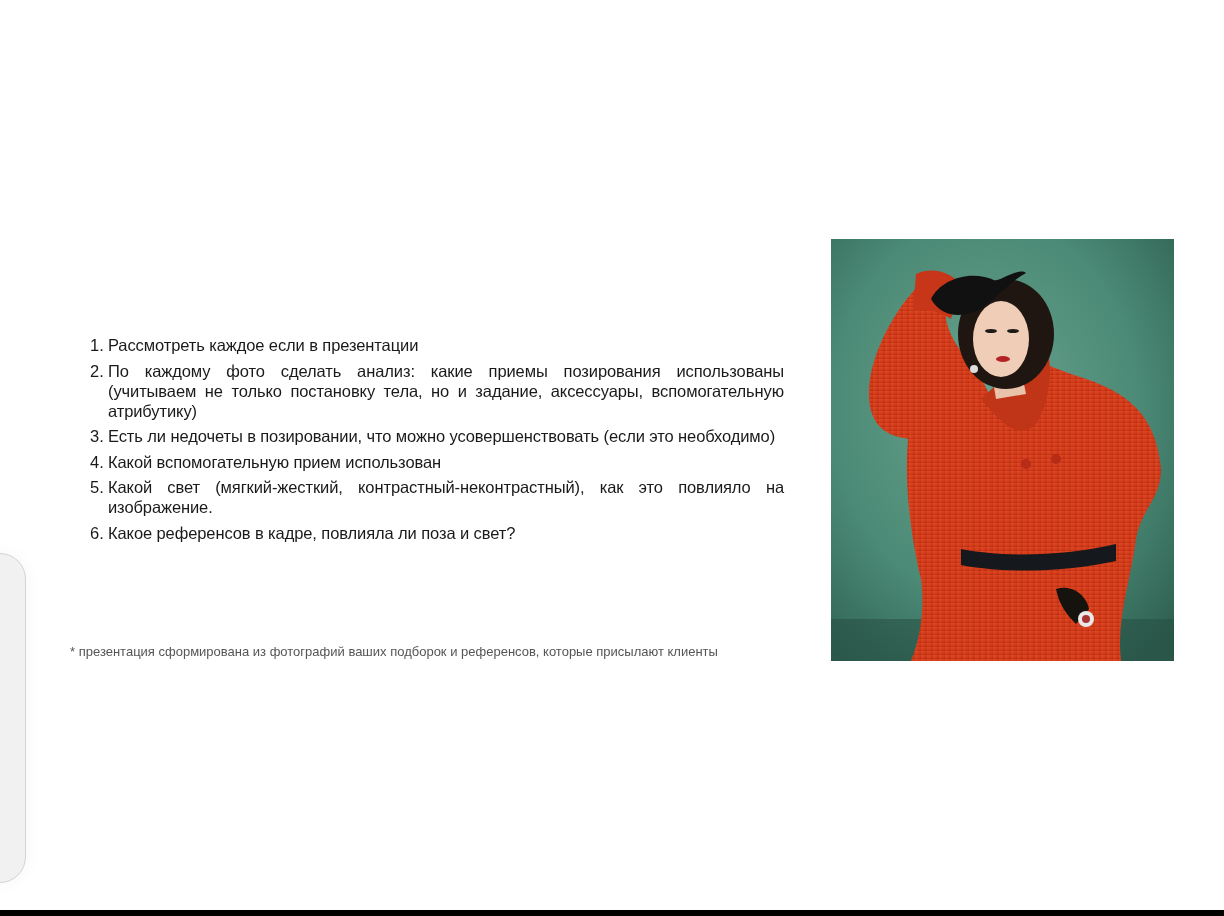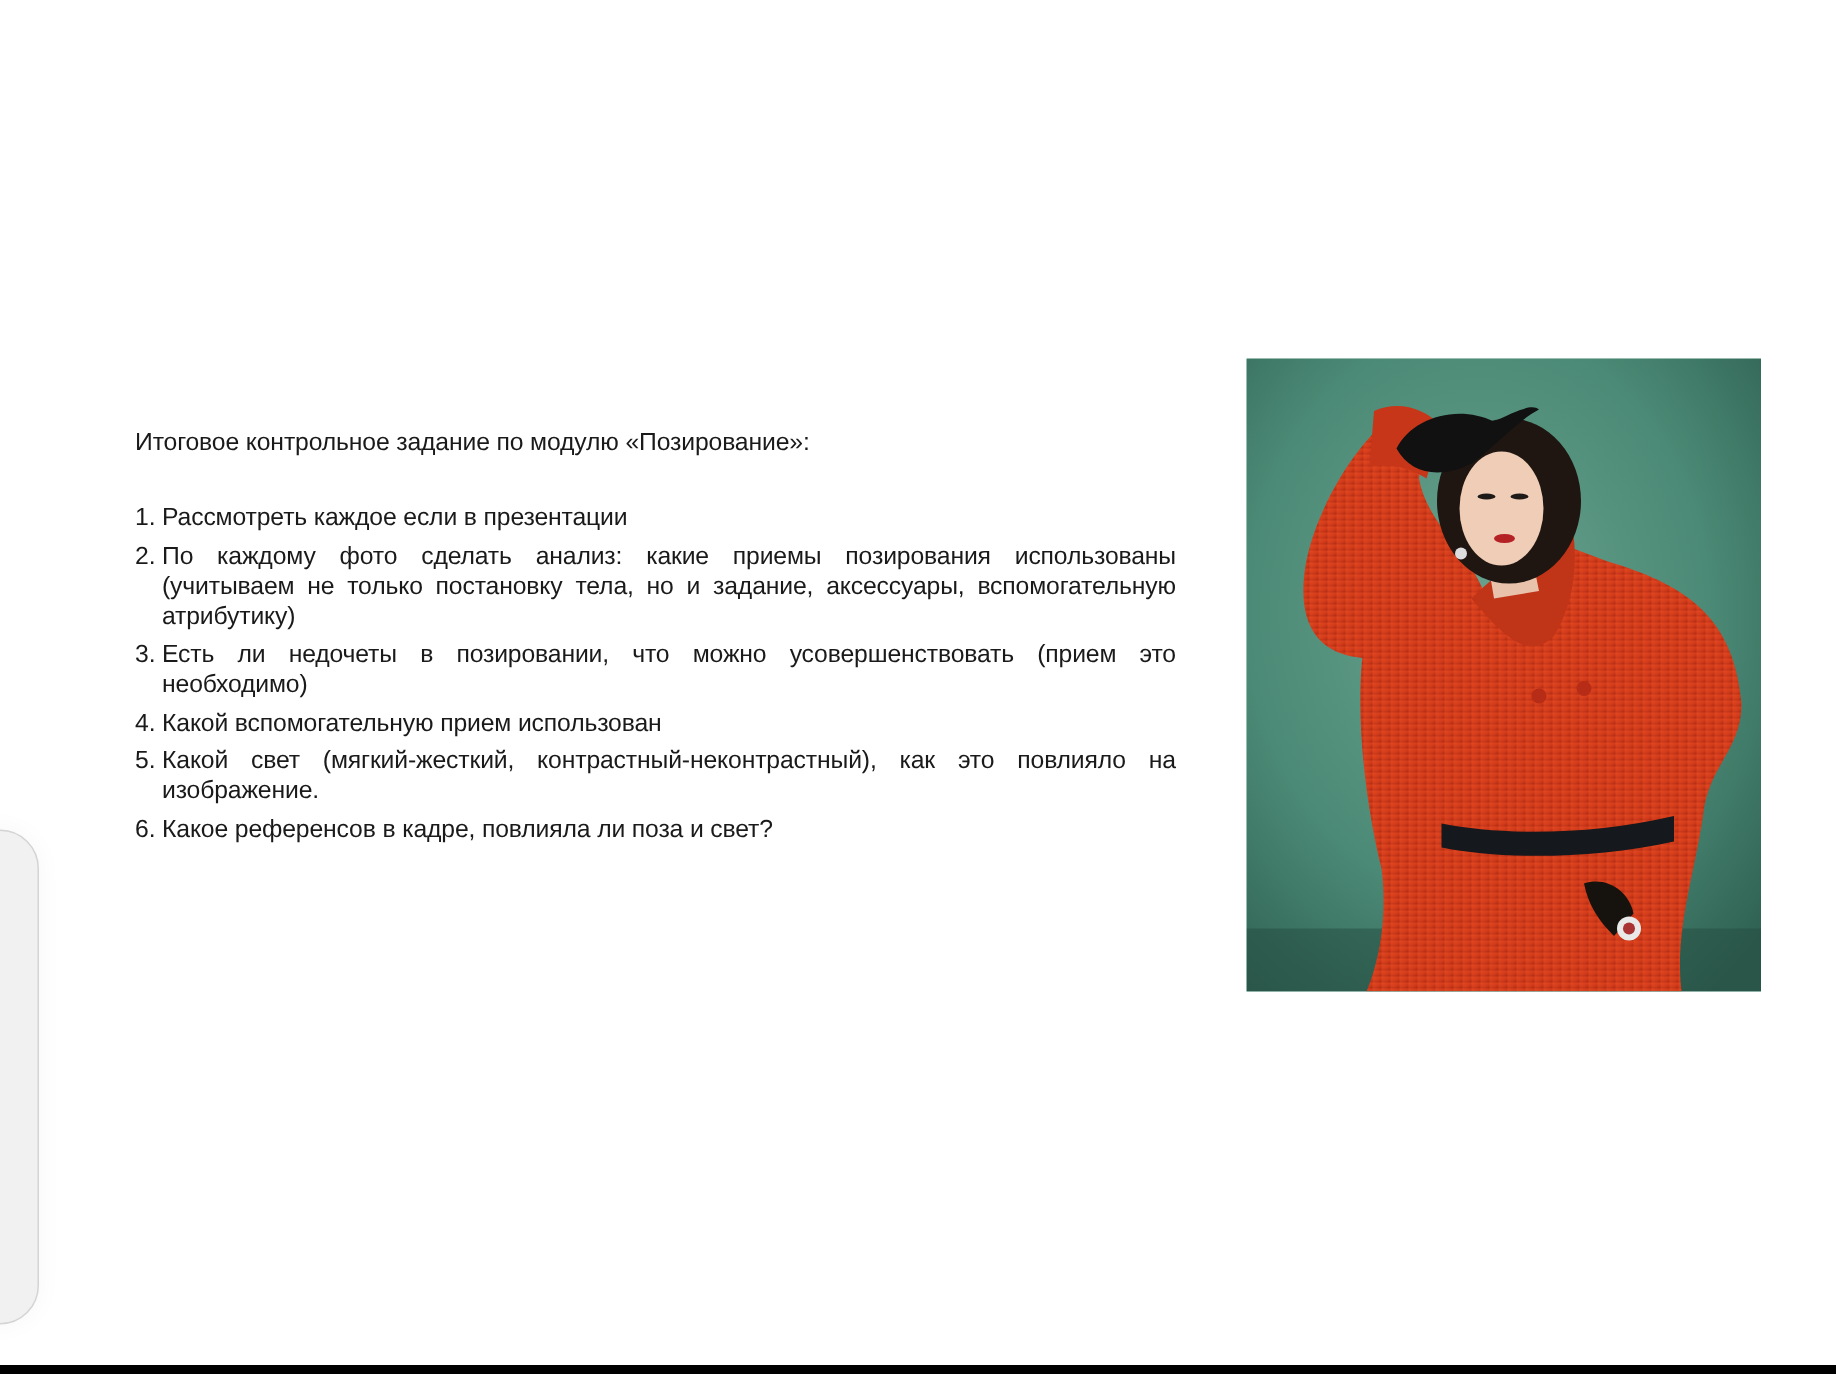--- a/index.html
+++ b/index.html
@@ -38,49 +38,49 @@
   }
   .photo svg { display: block; }
 </style>
 </head>
 <body>
 
 <div class="slide">
 
   <div class="side-panel"></div>
 
-  <div class="title">Итоговое контрольное задание по модулю «Позирование»:</div>
 
   <ol class="task-list">
     <li>
       <span class="num">1.</span>
       <span class="txt">Рассмотреть каждое если в презентации</span>
     </li>
     <li>
       <span class="num">2.</span>
       <span class="txt">По каждому фото сделать анализ: какие приемы позирования использованы (учитываем не только постановку тела, но и задание, аксессуары, вспомогательную атрибутику)</span>
     </li>
     <li>
       <span class="num">3.</span>
-      <span class="txt">Есть ли недочеты в позировании, что можно усовершенствовать (прием это необходимо)</span>
+      <span class="txt">Есть ли недочеты в позировании, что можно усовершенствовать (если это необходимо)</span>
     </li>
     <li>
       <span class="num">4.</span>
       <span class="txt">Какой вспомогательную прием использован</span>
     </li>
     <li>
       <span class="num">5.</span>
       <span class="txt">Какой свет (мягкий-жесткий, контрастный-неконтрастный), как это повлияло на изображение.</span>
     </li>
     <li>
       <span class="num">6.</span>
       <span class="txt">Какое референсов в кадре, повлияла ли поза и свет?</span>
     </li>
   </ol>
 
+  <div class="footnote">* презентация сформирована из фотографий ваших подборок и референсов, которые присылают клиенты</div>
 
   <div class="photo">
     <svg width="343" height="422" viewBox="0 0 343 422" xmlns="http://www.w3.org/2000/svg">
       <defs>
         <radialGradient id="bg" cx="45%" cy="40%" r="75%">
           <stop offset="0%" stop-color="#6aa38f"></stop>
           <stop offset="60%" stop-color="#4b8a76"></stop>
           <stop offset="100%" stop-color="#2f6152"></stop>
         </radialGradient>
         <linearGradient id="coat" x1="0" y1="0" x2="1" y2="1">

